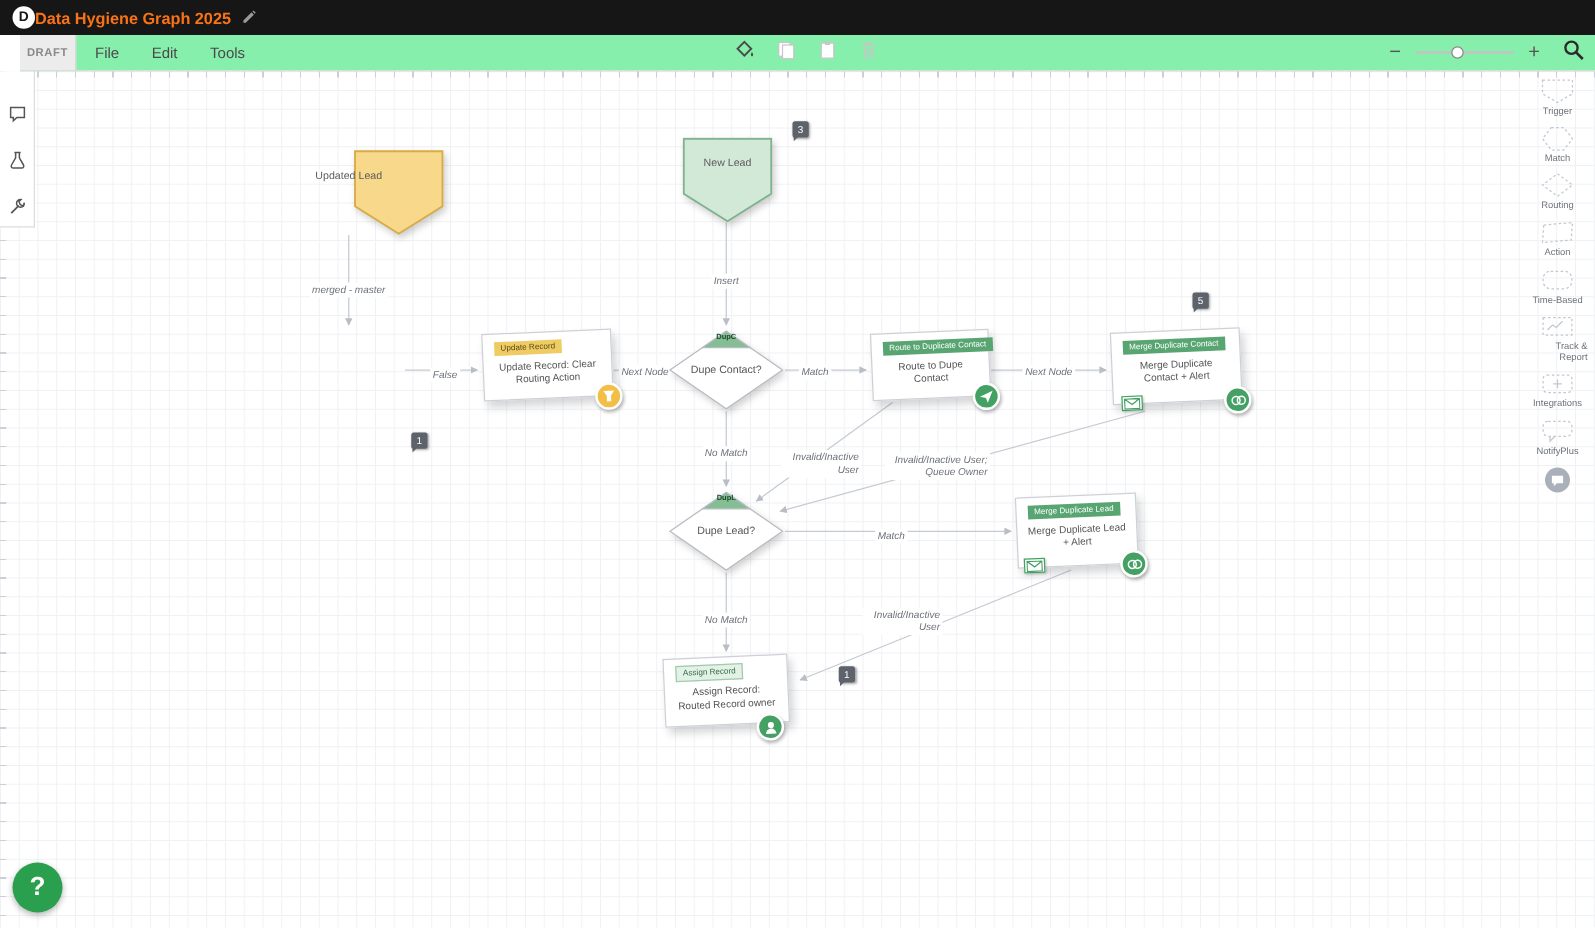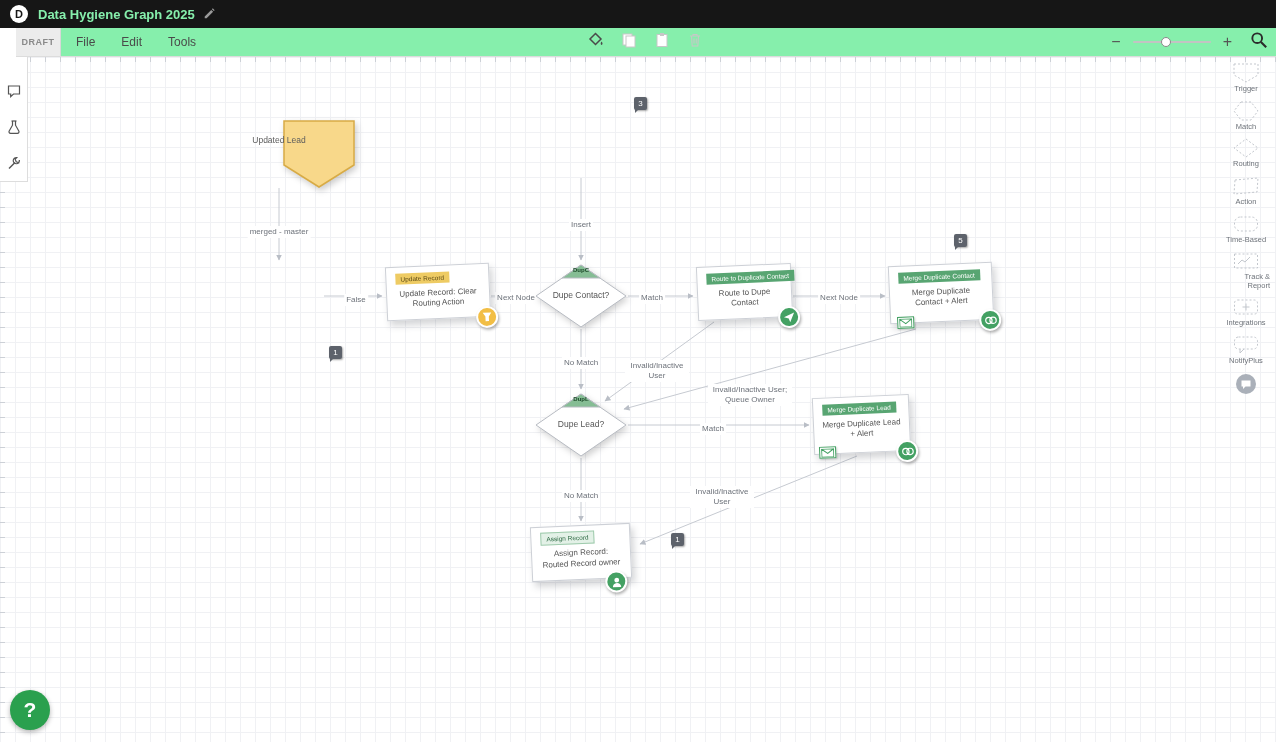--- a/index.html
+++ b/index.html
@@ -1,21 +1,21 @@
 <!DOCTYPE html>
 <html><head>
 <meta charset="utf-8">
 <style>
   * { margin:0; padding:0; box-sizing:border-box; }
   html,body { width:1276px; height:742px; overflow:hidden; font-family:"Liberation Sans", sans-serif; background:#fff; }
 
   
   .topbar { position:absolute; top:0; left:0; right:0; height:28px; background:#161616; display:flex; align-items:center; padding:0 10px; z-index:20; }
   .logo { width:18px; height:18px; border-radius:50%; background:#fff; color:#161616; font-weight:bold; font-size:11px; display:flex; align-items:center; justify-content:center; }
-  .app-title { color:#86efac; font-size:13px; font-weight:bold; margin-left:10px; }
+  .app-title { color:#f97316; font-size:13px; font-weight:bold; }
   .title-pencil { margin-left:8px; display:flex; align-items:center; }
 
   
   .toolbar { position:absolute; top:28px; left:16px; right:0; height:29px; background:#86efac; border-bottom:1px solid #dcdcdc; z-index:19; }
   .draft-badge { position:absolute; left:0; top:0; width:45px; height:100%; background:#ececec; border-right:1px solid #d8d8d8; display:flex; align-items:center; justify-content:center; font-size:9px; font-weight:bold; color:#8a8a8a; letter-spacing:.5px; }
   .menus { position:absolute; left:60px; top:0; height:100%; display:flex; align-items:center; gap:26px; }
   .menu-item { font-size:12px; color:#4a4a4a; cursor:pointer; }
   .center-icons { position:absolute; left:572px; top:0; height:100%; display:flex; align-items:center; gap:17px; }
   .right-controls { position:absolute; right:8px; top:0; height:100%; display:flex; align-items:center; gap:12px; }
   .zoom-sign { font-size:16px; color:#555; line-height:1; }
@@ -27,21 +27,21 @@
     background-image: linear-gradient(#f0f1f4 1px, transparent 1px), linear-gradient(90deg, #f0f1f4 1px, transparent 1px);
     background-size:15px 15px; }
   .ruler-top { position:absolute; top:0; left:0; right:0; height:5px; background:repeating-linear-gradient(90deg,#ccd0d6 0 1px, transparent 1px 15px); z-index:2; }
   .ruler-left { position:absolute; top:0; left:0; bottom:0; width:5px; background:repeating-linear-gradient(#ccd0d6 0 1px, transparent 1px 15px); z-index:2; }
 
   
   .left-strip { position:absolute; left:0; top:0; width:28px; height:125px; background:#fff; border-right:1px solid #ddd; border-bottom:1px solid #ddd; display:flex; flex-direction:column; align-items:center; padding-top:26px; gap:16px; z-index:6; }
 
   
   .edges { position:absolute; inset:0; z-index:1; pointer-events:none; }
-  .edge-label { position:absolute; transform:translate(-50%,-50%); background:#fff; color:#6d727a; font-size:8px; line-height:1.25; text-align:center; padding:1px 2px; z-index:2; }
+  .edge-label { position:absolute; transform:translate(-50%,-50%); background:#fff; color:#6d727a; font-size:8px; line-height:1.25; text-align:right; padding:1px 2px; z-index:2;font-style:italic; }
 
   
   .trigger { position:absolute; width:72px; height:68px; z-index:3; cursor:pointer; }
   .trigger svg { filter:drop-shadow(2px 3px 3px rgba(0,0,0,.2)); }
   .trigger .tlabel { position:absolute; top:15px; left:8px; right:8px; text-align:center; font-size:8.5px; color:#5c5c5c; line-height:1.3; }
 
   
   .decision { position:absolute; width:92px; height:64px; z-index:3; cursor:pointer; }
   .decision svg { filter:drop-shadow(2px 3px 3px rgba(0,0,0,.18)); }
   .decision .dtag { position:absolute; top:3px; left:0; width:100%; text-align:center; font-size:6px; font-weight:bold; }
@@ -180,30 +180,36 @@
   </svg>
 
   <div class="edge-label" style="left:279px;top:175px;">merged - master</div>
   <div class="edge-label" style="left:356px;top:243px;">False</div>
   <div class="edge-label" style="left:516px;top:241px;">Next Node</div>
   <div class="edge-label" style="left:581px;top:168px;">Insert</div>
   <div class="edge-label" style="left:652px;top:241px;">Match</div>
   <div class="edge-label" style="left:839px;top:241px;">Next Node</div>
   <div class="edge-label" style="left:581px;top:306px;">No Match</div>
   <div class="edge-label" style="left:657px;top:314px;width:64px;">Invalid/Inactive User</div>
-  <div class="edge-label" style="left:750px;top:316px;width:84px;margin-top:22px;">Invalid/Inactive User; Queue Owner</div>
+  <div class="edge-label" style="left:750px;top:316px;width:84px;">Invalid/Inactive User; Queue Owner</div>
   <div class="edge-label" style="left:713px;top:372px;">Match</div>
   <div class="edge-label" style="left:581px;top:439px;">No Match</div>
   <div class="edge-label" style="left:722px;top:440px;width:64px;">Invalid/Inactive User</div>
 
   <div class="trigger" style="left:243px;top:63px;padding-left:40px;">
     <svg width="72" height="68" viewBox="0 0 72 68">
         <polygon points="1,1 71,1 71,45 36,67 1,45" fill="#f8d88a" stroke="#d8ab45" stroke-width="1.5"></polygon>
       </svg>
     <div class="tlabel">Updated Lead</div>
+  </div>
+  <div class="trigger" style="left:546px;top:53px;">
+    <svg width="72" height="68" viewBox="0 0 72 68">
+        <polygon points="1,1 71,1 71,45 36,67 1,45" fill="#d2e9d8" stroke="#7fb28c" stroke-width="1.5"></polygon>
+      </svg>
+    <div class="tlabel">New Lead</div>
   </div>
 
   <div class="decision" style="left:535px;top:207px;">
     <svg width="92" height="64" viewBox="0 0 92 64">
       <polygon points="46,1 91,32 46,63 1,32" fill="#fff" stroke="#b7bbc2"></polygon>
       <polygon points="46,1 64.9,14 27.1,14" fill="#85bd94" stroke="#b7bbc2"></polygon>
     </svg>
     <div class="dtag green">DupC</div>
     <div class="dlabel">Dupe Contact?</div>
   </div>

